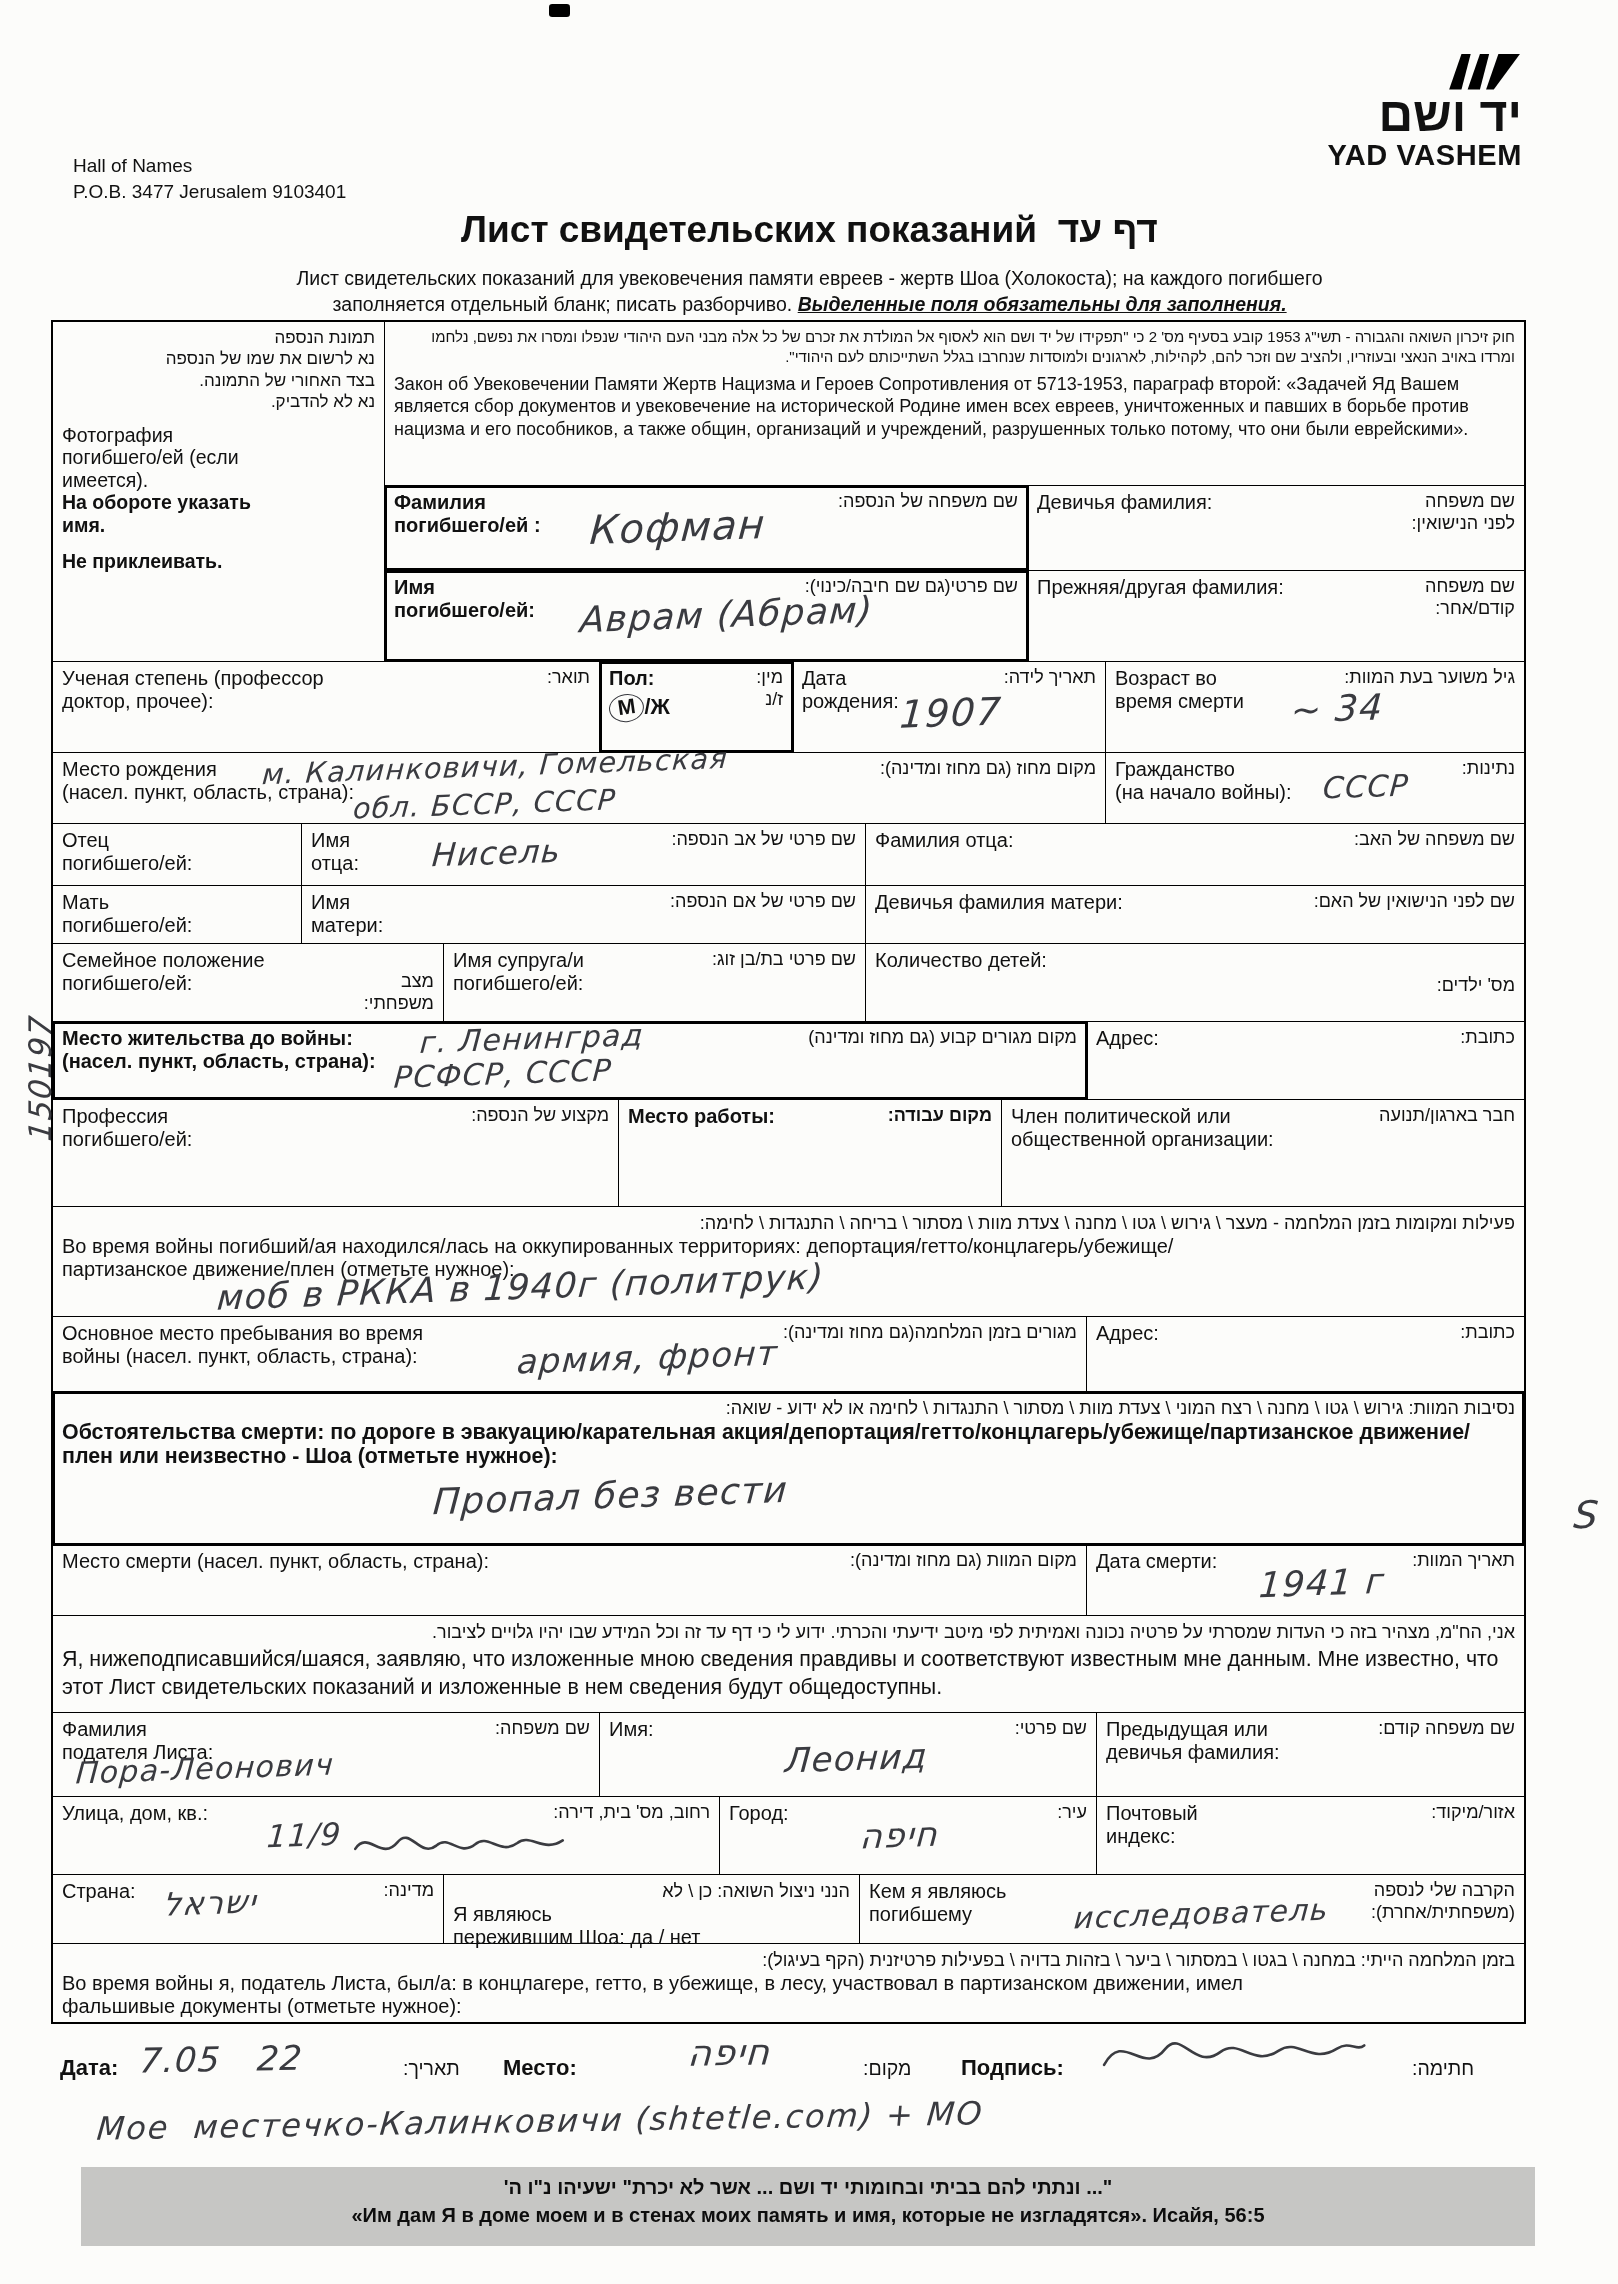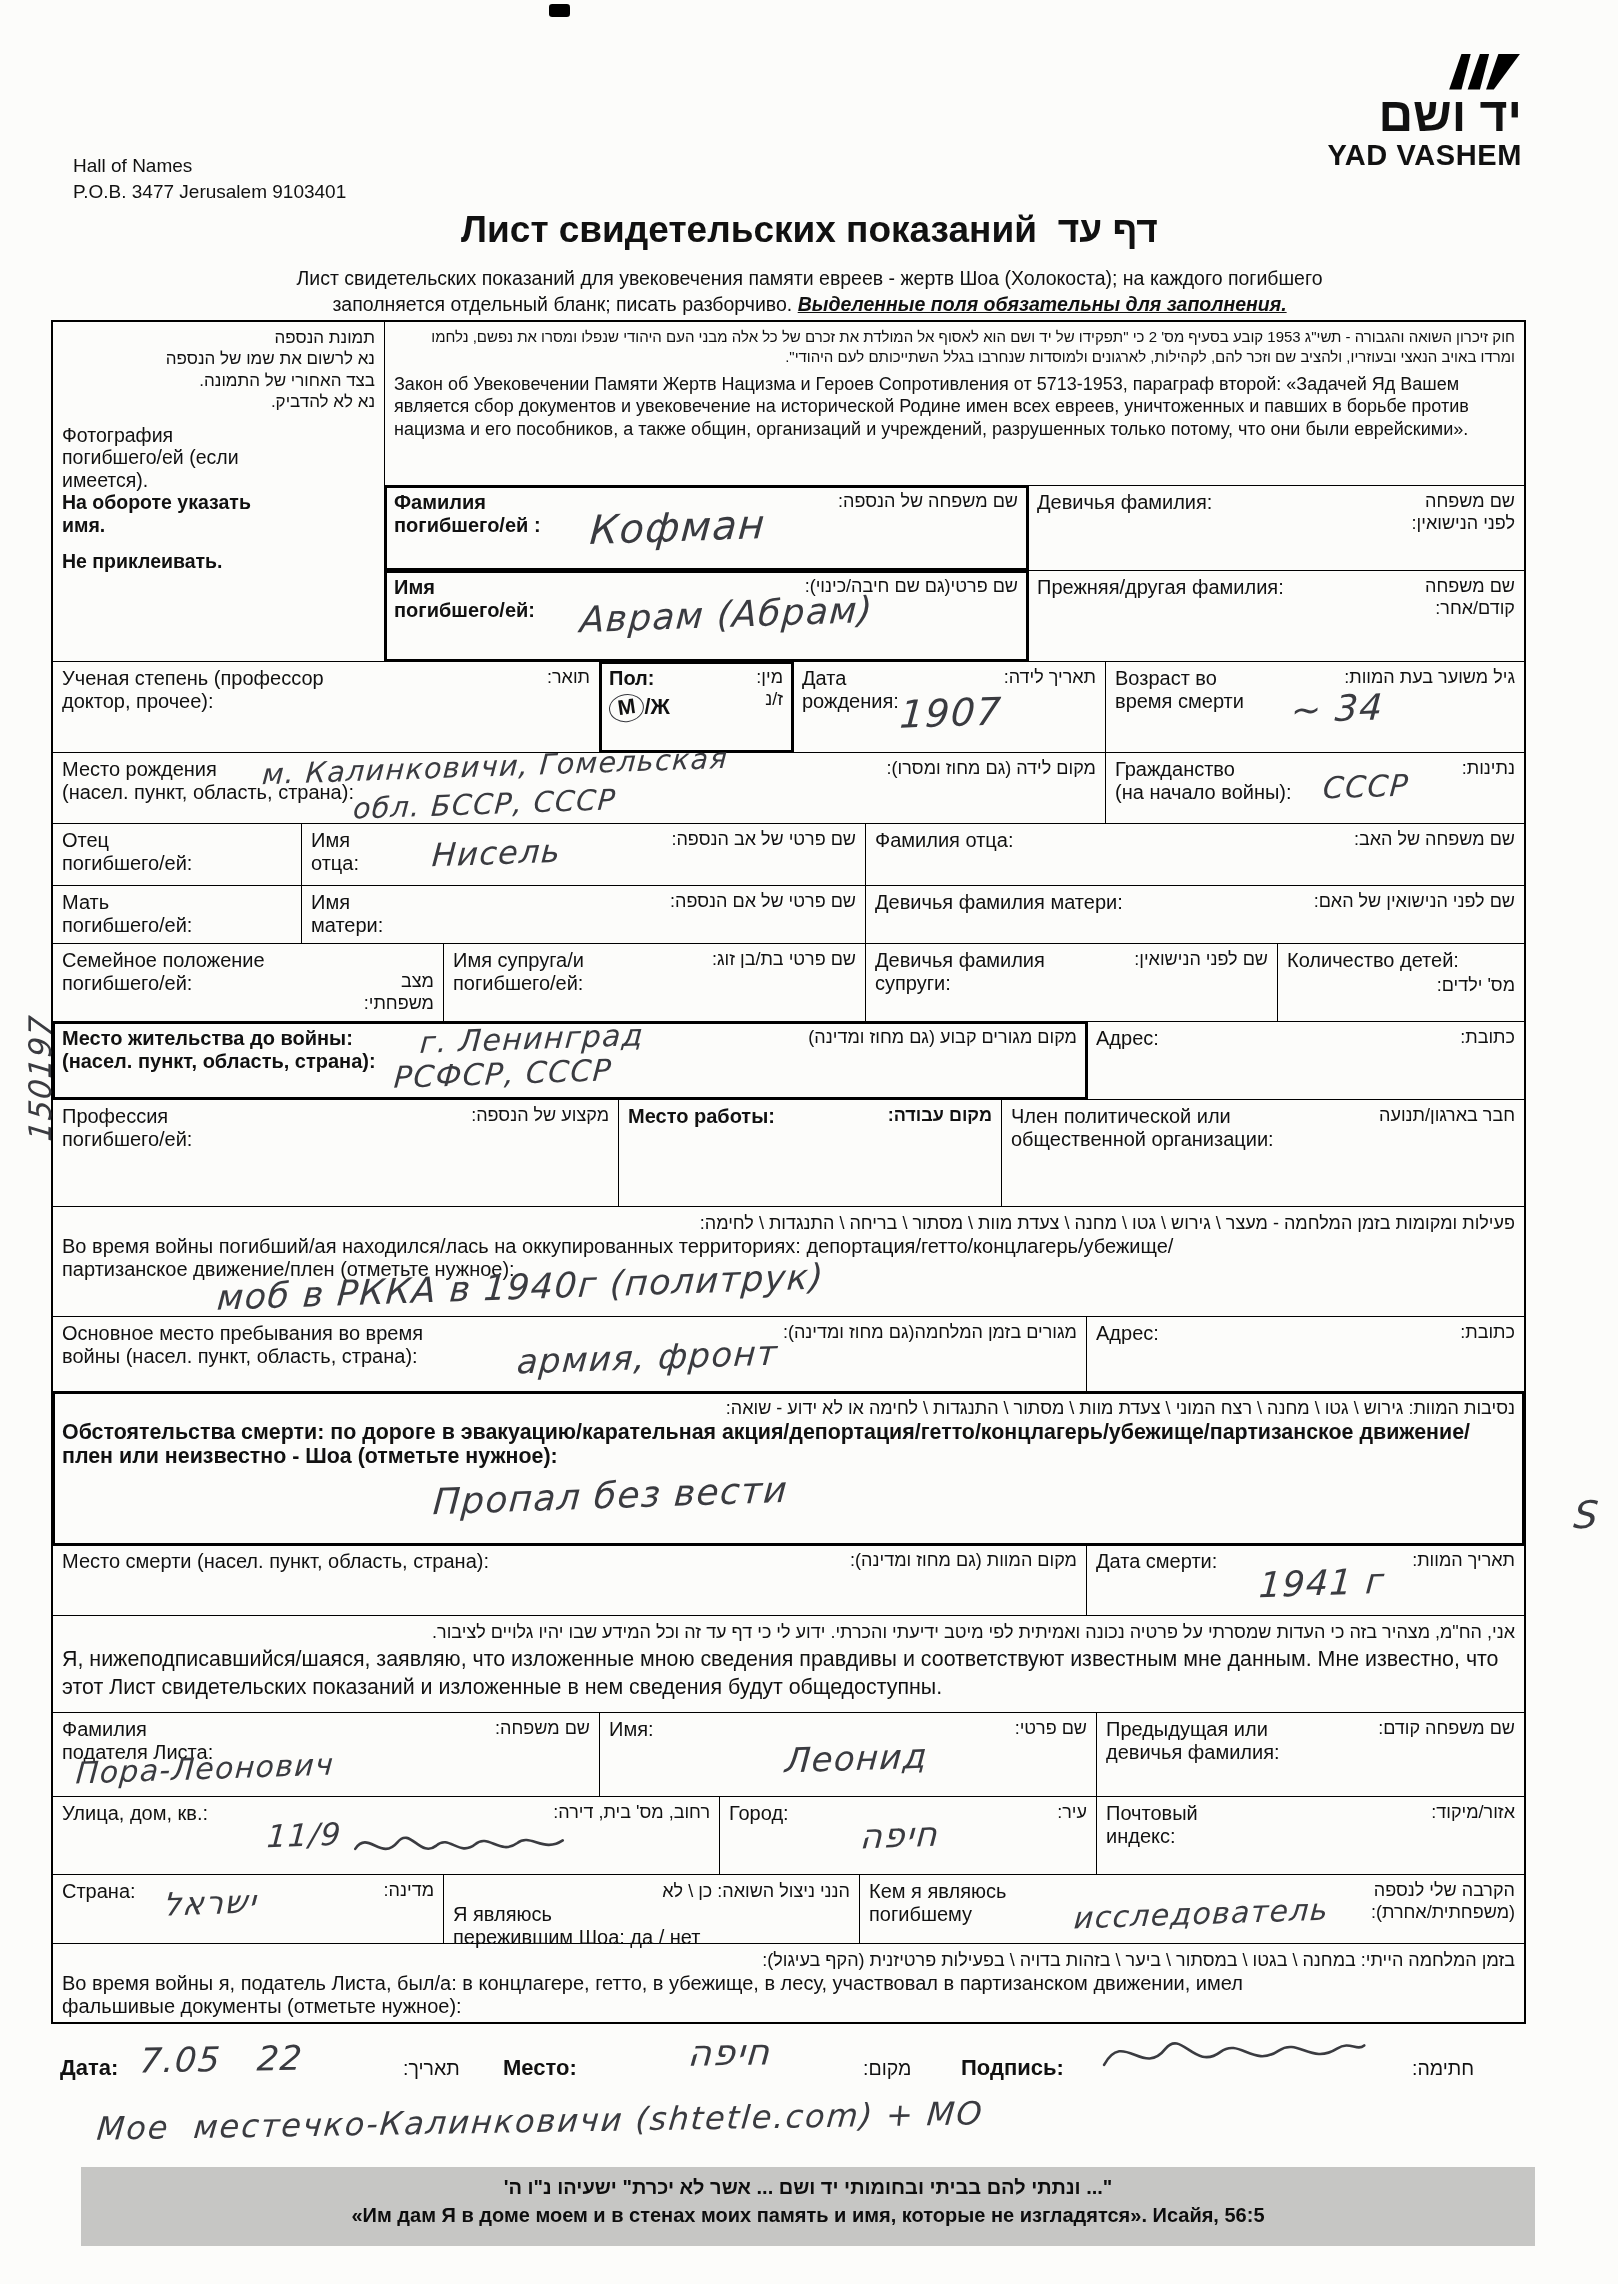--- a/index.html
+++ b/index.html
@@ -159,21 +159,21 @@
 время смерти</span>
         <span class="he">גיל משוער בעת המוות:</span>
         <div class="hw" style="left:185px;top:26px;font-size:36px;">~ 34</div>
       </div>
     </div>
 
     <div class="frow" style="height:71px;">
       <div class="fcell" style="width:1053px;">
         <span class="ru">Место рождения
 (насел. пункт, область, страна):</span>
-        <span class="he">מקום לידה (גם מחוז ומסרו):</span>
+        <span class="he">מקום מחוז (גם מחוז ומדינה):</span>
         <div class="hw" style="left:209px;top:-3.9px;font-size:28.6px;">м. Калинковичи, Гомельская</div>
         <div class="hw" style="left:300px;top:34px;font-size:28.6px;">обл. БССР, СССР</div>
       </div>
       <div class="fcell lastc" style="flex:1;">
         <span class="ru">Гражданство
 (на начало войны):</span>
         <span class="he">נתינות:</span>
         <div class="hw" style="left:217px;top:16px;font-size:30px;">СССР</div>
       </div>
     </div>
@@ -215,25 +215,20 @@
       <div class="fcell" style="width:391px;">
         <span class="ru">Семейное положение
 погибшего/ей:</span>
         <span class="he" style="top:27px;">מצב
 משפחתי:</span>
       </div>
       <div class="fcell" style="width:422px;">
         <span class="ru">Имя супруга/и
 погибшего/ей:</span>
         <span class="he">שם פרטי בת/בן זוג:</span>
-      </div>
-      <div class="fcell" style="width:412px;">
-        <span class="ru">Девичья фамилия
-супруги:</span>
-        <span class="he">שם לפני הנישואין:</span>
       </div>
       <div class="fcell lastc" style="flex:1;">
         <span class="ru">Количество детей:</span>
         <span class="he" style="top:31px;">מס' ילדים:</span>
       </div>
     </div>
 
     <div class="frow" style="height:78px;">
       <div class="fcell em" style="width:1034px;">
         <span class="ru b">Место жительства до войны:

